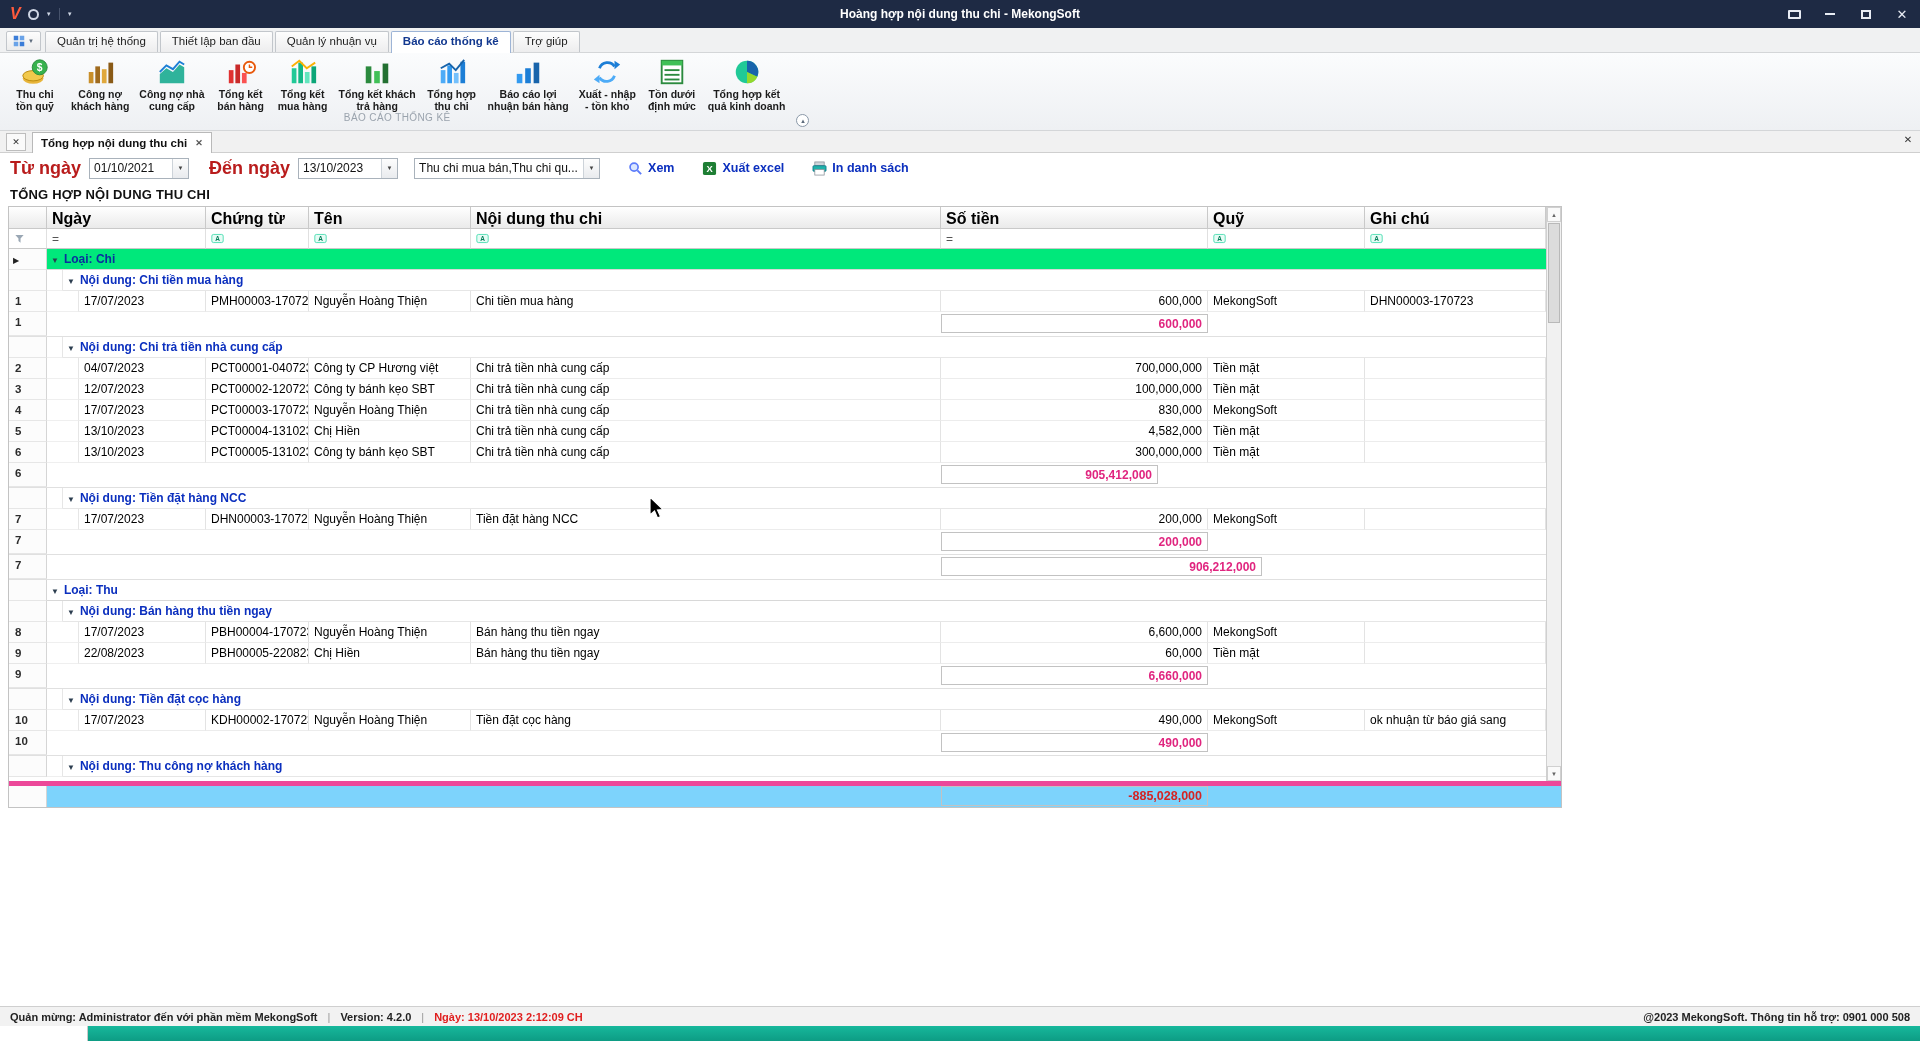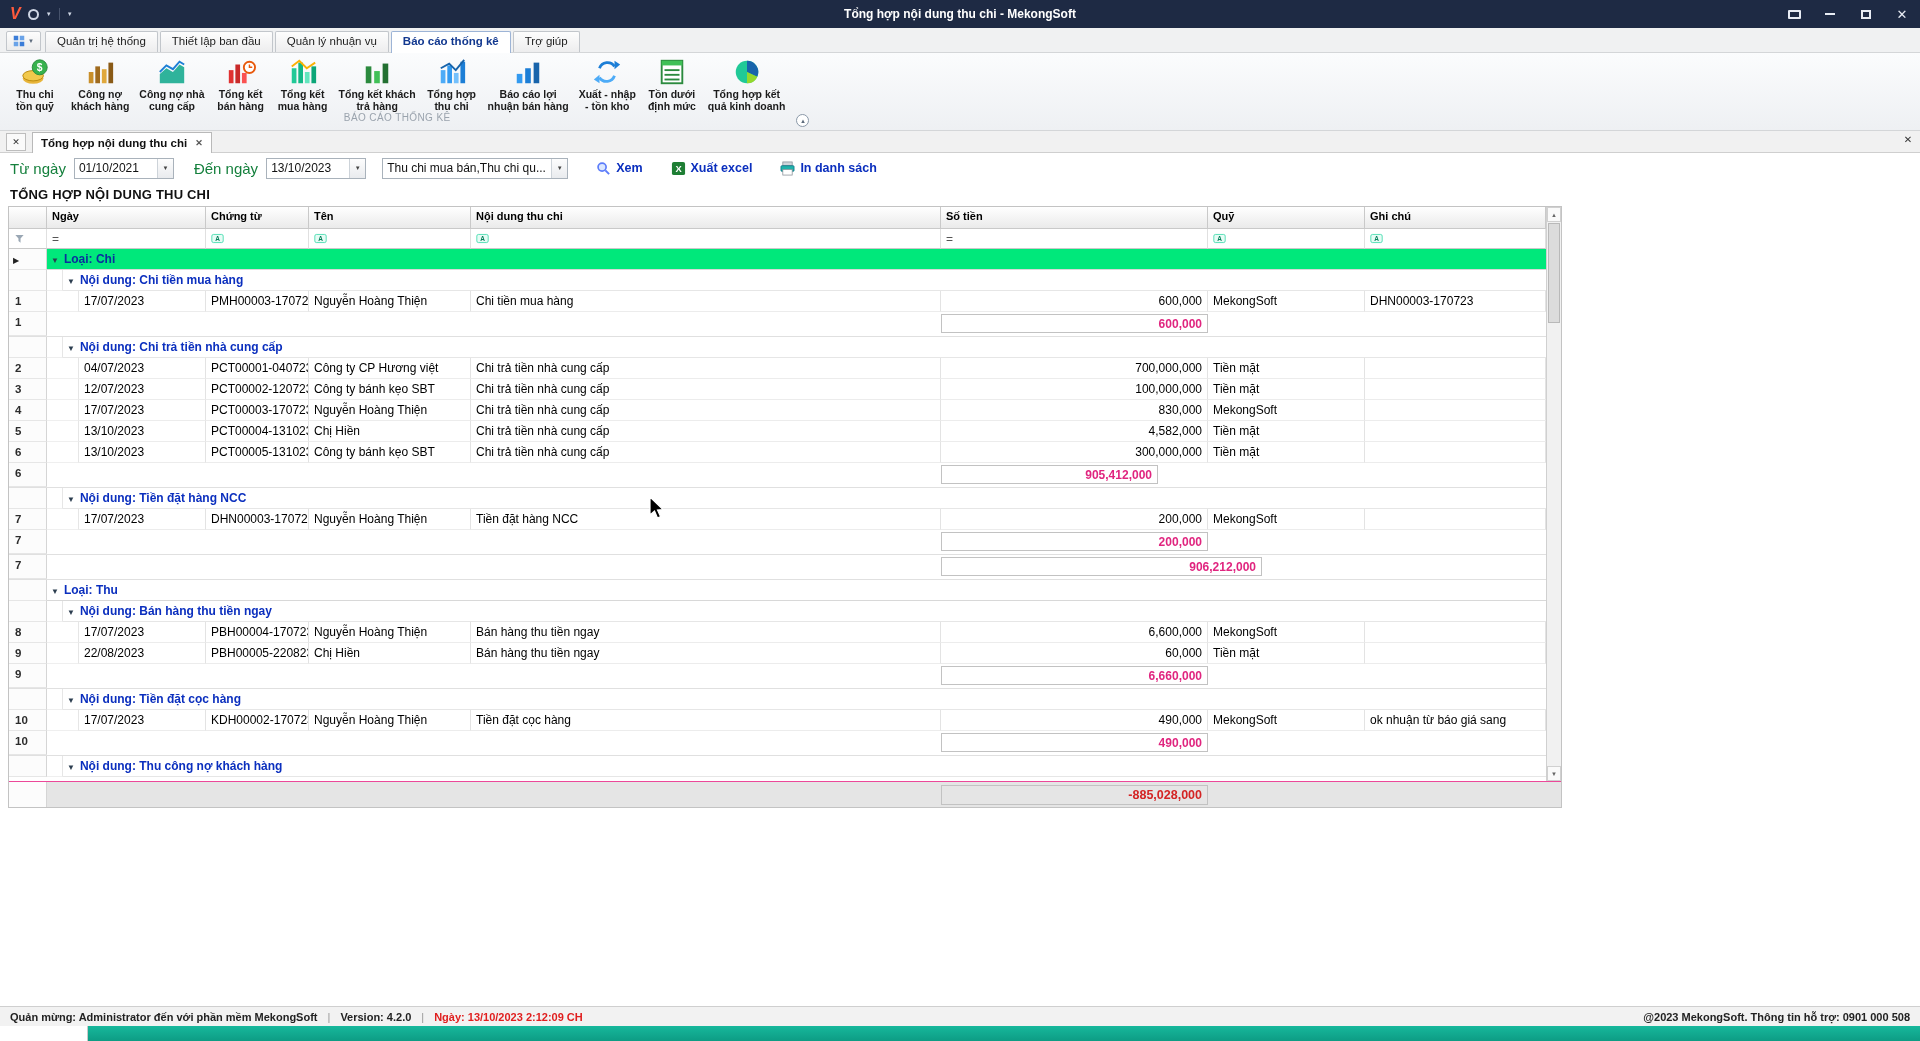--- a/index.html
+++ b/index.html
@@ -42,57 +42,57 @@
 
   
   .doctabs { height:22px; background:#f1f1f1; border-bottom:1px solid #cfcfcf; display:flex; align-items:flex-end; padding-left:6px; flex:0 0 auto; position:relative; }
   .dt-close { width:20px; height:18px; border:1px solid #bdbdbd; background:#fafafa; display:flex; align-items:center; justify-content:center; font-size:9px; color:#333; margin:0 6px 1px 0; }
   .dtab { height:21px; background:#fff; border:1px solid #b9b9b9; border-bottom:none; display:flex; align-items:center; gap:8px; padding:0 8px; font-size:11.5px; font-weight:bold; color:#111; margin-bottom:-1px; }
   .dt-x { font-size:9px; color:#555; }
   .dt-right { position:absolute; right:4px; top:3px; font-size:10px; color:#333; width:16px; text-align:center; }
 
   
   .filterbar { height:30px; display:flex; align-items:center; gap:8px; padding-left:10px; background:#fff; flex:0 0 auto; }
-  .flabel { color:#15803d; font-weight:normal; font-size:15px; white-space:nowrap; }
+  .flabel { color:#b91c1c; font-weight:bold; font-size:18px; white-space:nowrap; }
   .finput { height:21px; border:1px solid #a9b2bb; background:#fff; display:flex; align-items:center; font-size:12px; color:#111; }
   .finput .fval { padding:0 4px; white-space:nowrap; overflow:hidden; }
   .fdrop { width:16px; height:100%; border-left:1px solid #cdd3d9; background:linear-gradient(#fdfdfd,#e9ebee); display:flex; align-items:center; justify-content:center; font-size:6px; color:#444; }
   .w-date { width:100px; }
   .w-cat  { width:186px; margin-left:8px; }
   .fbtn { display:flex; align-items:center; gap:5px; color:#0b2fbe; font-weight:bold; font-size:12.5px; padding:0 10px; white-space:nowrap; }
 
   
   .reptitle { height:23px; font-size:13px; font-weight:bold; color:#111; padding:4px 0 0 10px; flex:0 0 auto; letter-spacing:.2px; }
 
   
   .grid { margin-left:8px; width:1554px; border:1px solid #c3c3c3; flex:0 0 auto; background:#fff; }
   .gbody { position:relative; padding-right:15px; }
   .ghrow { display:flex; height:22px; }
   .gfrow { display:flex; height:20px; }
   .grows { height:532px; overflow:hidden; }
   .gc { height:100%; overflow:hidden; white-space:nowrap; flex:0 0 auto; }
-  .hcell { background:linear-gradient(#ffffff,#eaeaea); border-right:1px solid #c9c9c9; border-bottom:1px solid #c9c9c9; font-weight:bold; font-size:11px; padding:3px 5px; color:#000; }
+  .hcell { background:linear-gradient(#ffffff,#eaeaea); border-right:1px solid #c9c9c9; border-bottom:1px solid #c9c9c9; font-weight:bold; font-size:16px; padding:3px 5px; color:#000; }
   .fcell { border-right:1px solid #e0e0e0; border-bottom:1px solid #c9c9c9; padding:2px 5px; display:flex; align-items:center; background:#fff; }
   .feq { color:#555; font-size:12px; }
   .grow { display:flex; background:#fff; }
   .grow.dr, .grow.g1, .grow.g2 { height:21px; }
   .grow.st { height:25px; border-bottom:1px solid #e0e0e0; }
   .ind { border-right:1px solid #d5d5d5; border-bottom:1px solid #e6e6e6; background:#fcfcfc; }
   .num { font-size:11.5px; font-weight:bold; color:#2c2c2c; padding:4px 0 0 6px; }
   .indent { border-right:1px solid #e6e6e6; border-bottom:1px solid #efefef; background:#fff; }
   .dcell { border-right:1px solid #e3e3e3; border-bottom:1px solid #ececec; font-size:12px; padding:3px 5px; color:#000; }
   .dcell.right { text-align:right; }
   .g1label { font-weight:bold; color:#0b2fbe; font-size:12px; padding:3px 4px; border-bottom:1px solid #d8d8d8; }
   .g1label.selbg { background:#00e87b; color:#0a2f9e; }
   .g2label { font-weight:bold; color:#0b2fbe; font-size:12px; padding:3px 4px; border-bottom:1px solid #e6e6e6; }
   .tri { font-size:8px; margin-right:5px; color:#2c3e50; }
   .focus-arrow { font-size:8px; color:#222; padding-left:4px; }
   .stsp { background:#fff; }
   .stamt { border:1px solid #c2c2c2; margin:2px 0; height:19px !important; display:flex; align-items:center; justify-content:flex-end; padding:0 5px; font-weight:bold; color:#e0257f; font-size:12px; background:#fff; }
-  .gfooter { display:flex; height:26px; border-top:1px solid #ec4899; background:#e5e5e5; align-items:center; }
+  .gfooter { display:flex; height:26px; border-top:5px solid #ec4899; background:#7dd3fc; }
   .sp-ind { width:38px; height:100%; border-right:1px solid #d5d5d5; background:#fcfcfc; }
   .sp-main { width:894px; height:100%; }
   .sp-amt { width:267px; height:20px; border:1px solid #c2c2c2; display:flex; align-items:center; justify-content:flex-end; padding:0 5px; font-weight:bold; color:#d42424; font-size:12.5px; }
   .sp-rest { width:338px; height:100%; }
   .vscroll { position:absolute; right:0; top:0; width:15px; height:574px; background:#f1f1f1; border-left:1px solid #d0d0d0; }
   .varrow { position:absolute; left:0; width:14px; height:15px; background:#fafafa; border:1px solid #d0d0d0; display:flex; align-items:center; justify-content:center; font-size:6px; color:#666; }
   .varrow.top { top:0; }
   .varrow.bottom { bottom:0; }
   .vthumb { position:absolute; top:16px; left:1px; width:12px; height:100px; background:#dcdcdc; border:1px solid #b9b9b9; }
 
@@ -115,21 +115,21 @@
 <body>
 
 <div class="titlebar">
   <div class="tb-left">
     <span class="logo-v">V</span>
     <span class="tb-circle"></span>
     <span class="tb-caret">▼</span>
     <span class="tb-sep"></span>
     <span class="tb-caret">▼</span>
   </div>
-  <div class="tb-title">Tổng hợp nội dung thu chi - MekongSoft</div>
+  <div class="tb-title">Hoàng hợp nội dung thu chi - MekongSoft</div>
   <div class="tb-right">
     <div class="wbtn">
         <span class="ic-screen"></span>
       </div>
     <div class="wbtn">
         <span class="ic-min"></span>
       </div>
     <div class="wbtn">
         <span class="ic-max"></span>
       </div>

